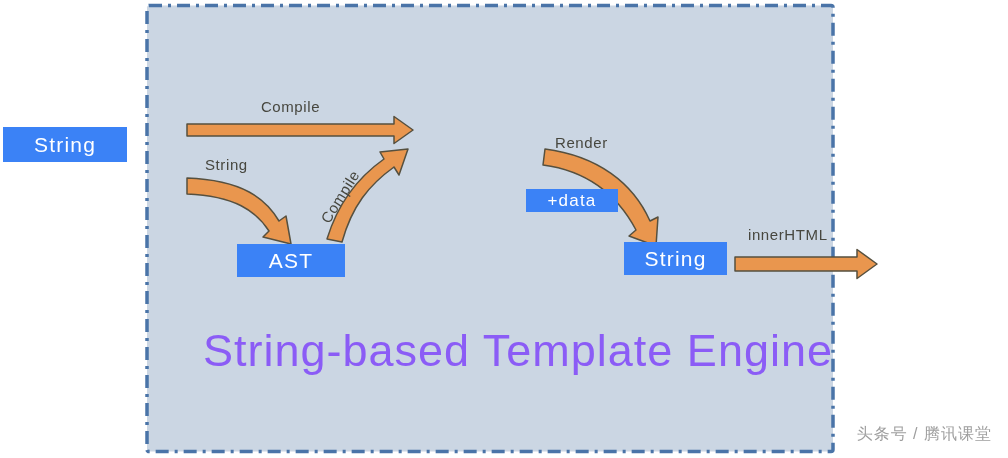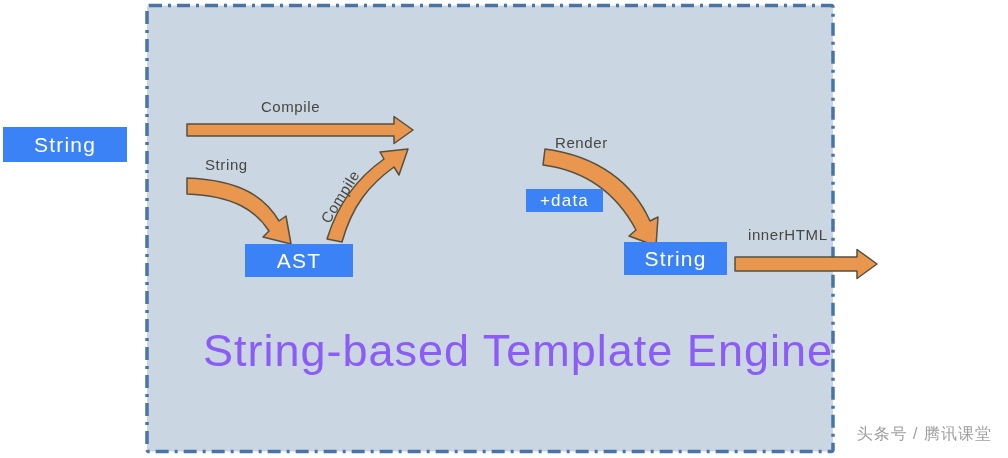--- a/index.html
+++ b/index.html
@@ -44,25 +44,25 @@
     <path d="M545,149 C598,156 633,183 650,221 L658,217 L656,246 L629,236 L636,230 C618,196 588,171 543,165 Z" fill="#E9964E" stroke="#56503F" stroke-width="1.5" stroke-linejoin="round"></path>
 
     <path d="M735,257 L857,257 L857,249.5 L877,264 L857,278.5 L857,271 L735,271 Z" fill="#E9964E" stroke="#56503F" stroke-width="1.5" stroke-linejoin="round"></path>
   </svg>
 
   <div class="node" style="left:3px;top:127px;width:124px;height:35px;">
     <span>String</span>
   </div>
 
 
-  <div class="node" style="left:237px;top:244px;width:108px;height:33px;margin-left:8px;">
+  <div class="node" style="left:237px;top:244px;width:108px;height:33px;">
     <span>AST</span>
   </div>
 
-  <div class="node" style="left:526px;top:189px;width:77px;height:23px;font-size:17px;">
+  <div class="node" style="left:526px;top:189px;width:92px;height:23px;font-size:17px;">
     <span>+data</span>
   </div>
 
   <div class="node" style="left:624px;top:242px;width:103px;height:33px;">
     <span>String</span>
   </div>
 
 
   <div class="edge-label" style="left:187px;top:98px;width:207px;text-align:center;">Compile</div>
 

